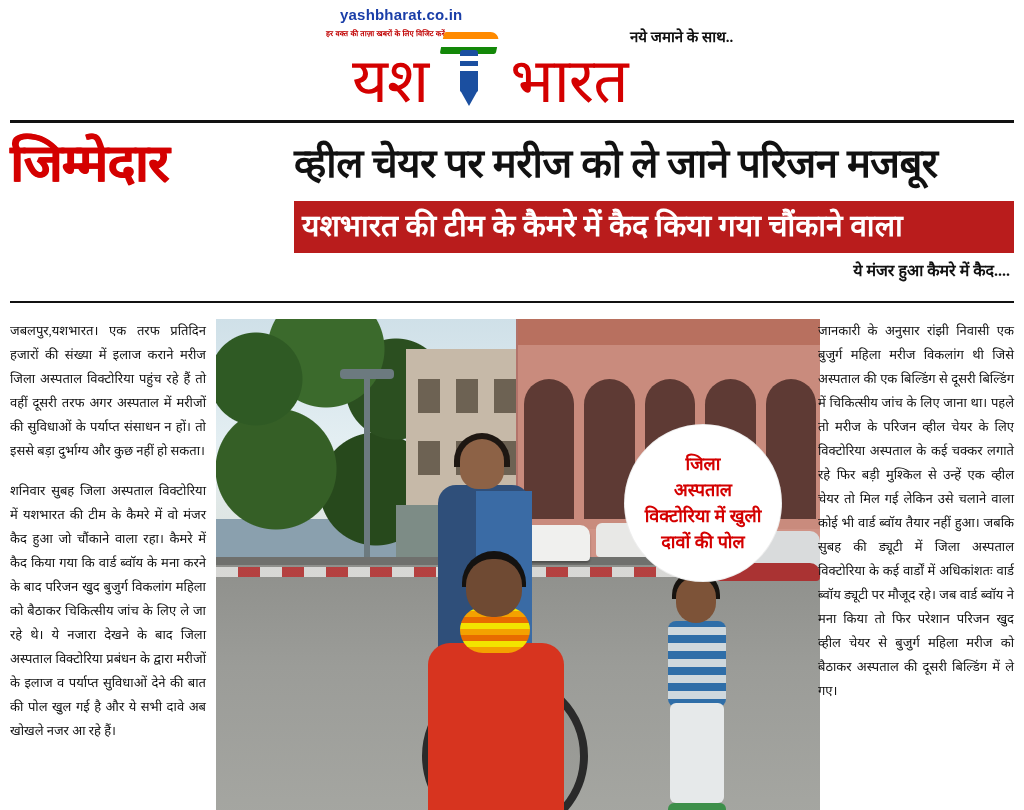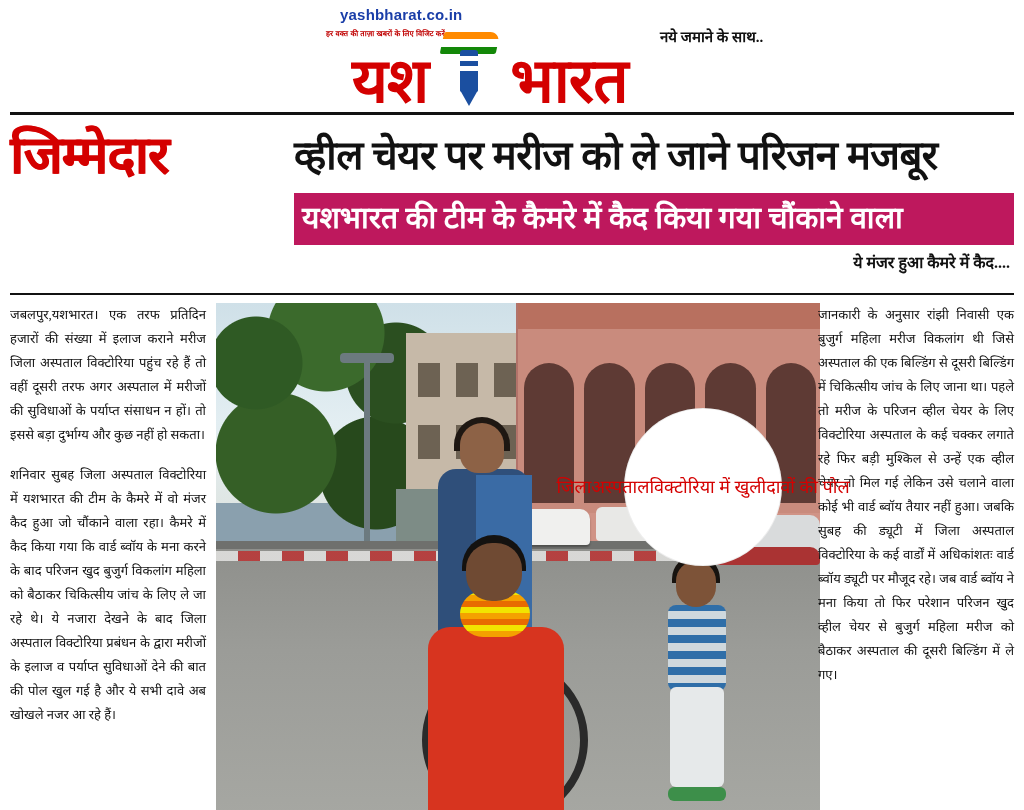--- a/index.html
+++ b/index.html
@@ -40,38 +40,38 @@
     position: absolute;
     left: 326px;
     top: 28px;
     font-size: 7.5px;
     color: #c00000;
     font-weight: bold;
     letter-spacing: 0.1px;
   }
   .tagline-right {
     position: absolute;
-    left: 660px;
+    left: 630px;
     top: 26px;
     font-size: 15px;
     color: #111;
     font-family: "Liberation Serif", serif;
     font-weight: bold;
   }
   .logo-wrap {
     position: absolute;
     left: 352px;
     top: 36px;
     display: flex;
     align-items: flex-end;
     gap: 4px;
   }
   .logo-yash, .logo-bharat {
     font-family: "Liberation Serif", serif;
-    font-weight: bold;
+    font-weight: normal;
     font-size: 62px;
     line-height: 62px;
     color: #d40000;
     letter-spacing: -1px;
   }
   .logo-emblem {
     position: relative;
     width: 74px;
     height: 76px;
   }
@@ -119,21 +119,21 @@
     height: 5px;
     background: #ffffff;
   }
 
   
   .headline-band {
     position: relative;
     height: 178px;
     border-top: 3px solid #111;
     border-bottom: 2px solid #111;
-    margin: 4px 10px;
+    margin: 12px 10px;
   }
   .red-box {
     position: absolute;
     left: 0;
     top: 8px;
     width: 272px;
     padding: 2px 0 8px 0;
   }
   .red-line {
     color: #d40000;
@@ -155,21 +155,21 @@
     line-height: 54px;
     color: #111;
     letter-spacing: -0.5px;
     white-space: nowrap;
   }
   .sub-headline {
     position: absolute;
     left: 284px;
     top: 78px;
     right: 0;
-    background: #be185d;
+    background: #b91c1c;
     color: #ffffff;
     font-family: "Liberation Serif", serif;
     font-weight: bold;
     font-size: 30px;
     line-height: 46px;
     padding: 2px 6px 4px 8px;
     white-space: nowrap;
     overflow: hidden;
   }
   .photo-credit {
@@ -335,27 +335,27 @@
   .badge-circle {
     position: absolute;
     left: 615px;
     top: 110px;
     width: 152px;
     height: 152px;
     border-radius: 50%;
     background: #ffffff;
     border: 2px solid #ffffff;
     display: flex;
-    flex-direction: row;
+    flex-direction: column;
     align-items: center;
     justify-content: center;
     text-align: center;
     color: #d40000;
     font-family: "Liberation Serif", serif;
-    font-weight: normal;
+    font-weight: bold;
     font-size: 18px;
     line-height: 26px;
     z-index: 5;
     box-shadow: 0 0 0 1px #eee;
   }
   .badge-circle span { display: block; white-space: nowrap; }
 </style>
 </head>
 <body>
 

